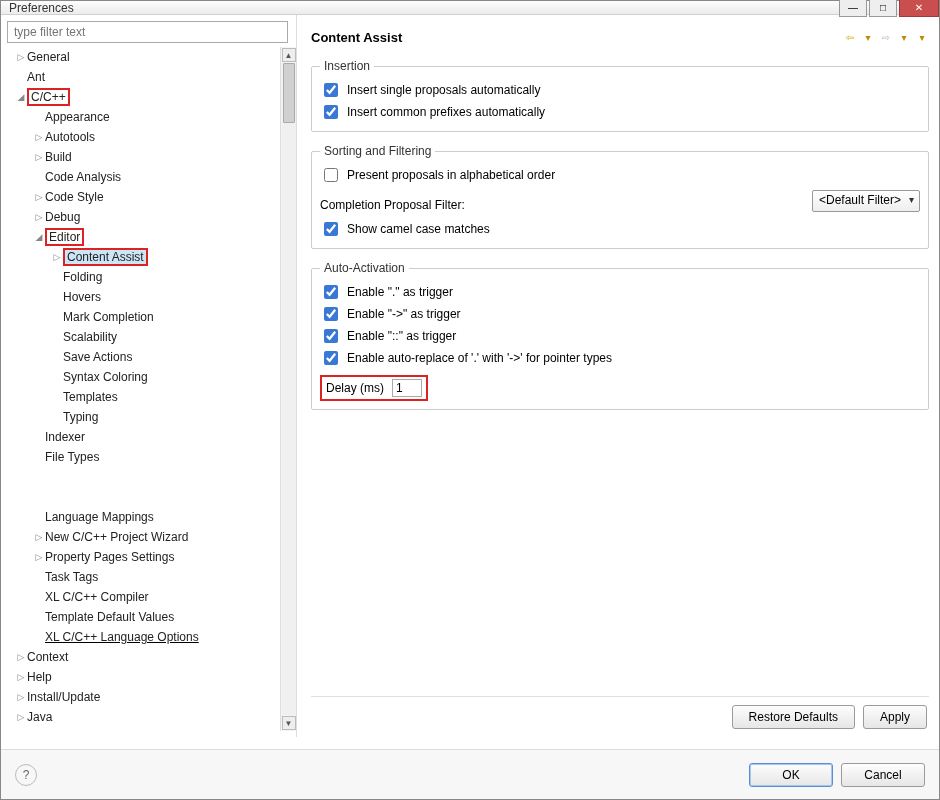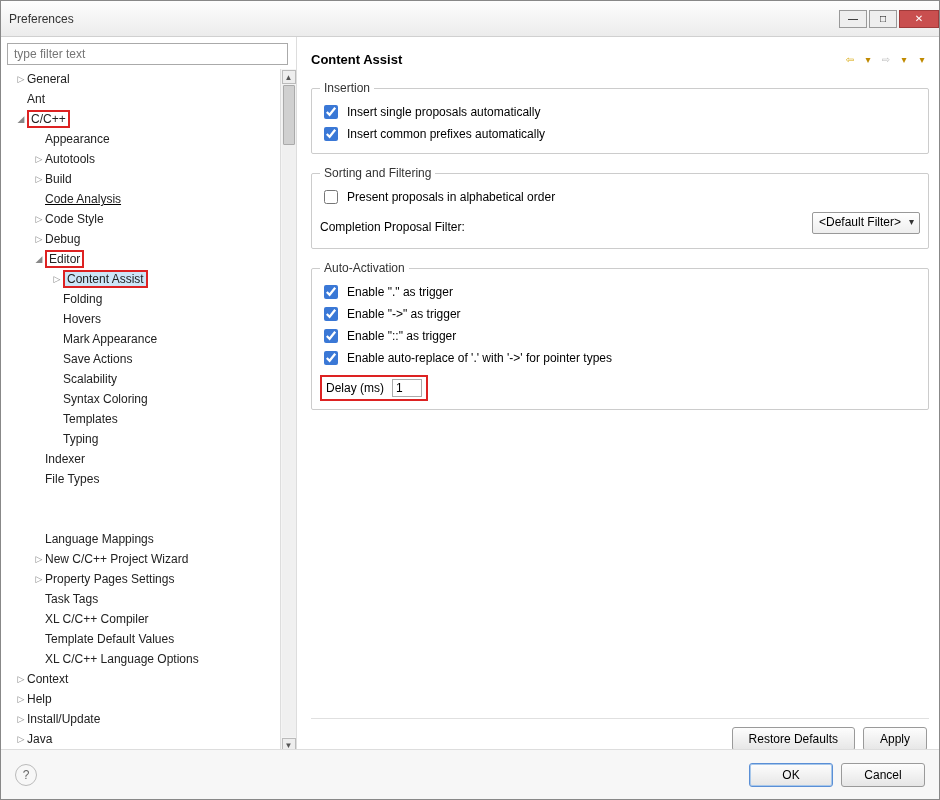--- a/index.html
+++ b/index.html
@@ -1,18 +1,18 @@
 <!DOCTYPE html>
 <html><head>
 <meta charset="utf-8">
 <style>
 * { box-sizing: border-box; font-family: "Segoe UI", Tahoma, sans-serif; font-size: 12px; }
 body { margin: 0; background: #f0f0f0; }
 .window { width: 940px; height: 800px; background: #fff; position: relative; border: 1px solid #888; }
-.titlebar { height: 36px; background: linear-gradient(#fdfdfd,#ececec); border-bottom: 1px solid #d0d0d0; display:flex; align-items:center; justify-content:space-between; padding:0 0 0 8px; }
+.titlebar { height: 14px; background: linear-gradient(#fdfdfd,#ececec); border-bottom: 1px solid #d0d0d0; display:flex; align-items:center; justify-content:space-between; padding:0 0 0 8px; }
 .titlebar .title { color:#333; }
 .win-btns { display:flex; }
 .win-btn { width:28px; height:18px; border:1px solid #999; margin-left:2px; background:#eee; display:flex; align-items:center; justify-content:center; font-size:10px; cursor:pointer; }
 .win-btn.close { background:#c94f4f; color:#fff; border-color:#a03a3a; width:40px; }
 .content { display:flex; height: calc(100% - 26px - 50px); }
 .left-pane { width: 296px; border-right:1px solid #ddd; display:flex; flex-direction:column; padding:6px 0 6px 6px; }
 .filter { margin:0 8px 4px 0; }
 .filter input { width:100%; height:22px; padding:2px 6px; border:1px solid #aaa; color:#888; }
 .tree-wrap { flex:1; overflow:hidden; position:relative; display:flex; }
 .tree { flex:1; overflow-y:auto; padding-right:2px; }
@@ -84,21 +84,21 @@
               <span class="label">Appearance</span>
             </div>
             <div class="tree-item" style="padding-left: 26px;">
               <span class="expander">▷</span>
               <span class="label">Autotools</span>
             </div>
             <div class="tree-item" style="padding-left: 26px;">
               <span class="expander">▷</span>
               <span class="label">Build</span>
             </div>
-            <div class="tree-item" style="padding-left: 26px; text-decoration: underline;">
+            <div class="tree-item" style="padding-left: 26px;">
               <span class="expander"></span>
               <span class="label">Code Analysis</span>
             </div>
             <div class="tree-item" style="padding-left: 26px;">
               <span class="expander">▷</span>
               <span class="label">Code Style</span>
             </div>
             <div class="tree-item" style="padding-left: 26px;">
               <span class="expander">▷</span>
               <span class="label">Debug</span>
@@ -114,32 +114,32 @@
             <div class="tree-item" style="padding-left: 44px;">
               <span class="expander"></span>
               <span class="label">Folding</span>
             </div>
             <div class="tree-item" style="padding-left: 44px;">
               <span class="expander"></span>
               <span class="label">Hovers</span>
             </div>
             <div class="tree-item" style="padding-left: 44px;">
               <span class="expander"></span>
-              <span class="label">Mark Appearance</span>
+              <span class="label">Mark Completion</span>
+            </div>
+            <div class="tree-item" style="padding-left: 44px;">
+              <span class="expander"></span>
+              <span class="label">Scalability</span>
             </div>
             <div class="tree-item" style="padding-left: 44px;">
               <span class="expander"></span>
               <span class="label">Save Actions</span>
             </div>
             <div class="tree-item" style="padding-left: 44px;">
               <span class="expander"></span>
-              <span class="label">Scalability</span>
-            </div>
-            <div class="tree-item" style="padding-left: 44px;">
-              <span class="expander"></span>
               <span class="label">Syntax Coloring</span>
             </div>
             <div class="tree-item" style="padding-left: 44px;">
               <span class="expander"></span>
               <span class="label">Templates</span>
             </div>
             <div class="tree-item" style="padding-left: 44px;">
               <span class="expander"></span>
               <span class="label">Typing</span>
             </div>
@@ -168,21 +168,21 @@
               <span class="label">Task Tags</span>
             </div>
             <div class="tree-item" style="padding-left: 26px;">
               <span class="expander"></span>
               <span class="label">XL C/C++ Compiler</span>
             </div>
             <div class="tree-item" style="padding-left: 26px;">
               <span class="expander"></span>
               <span class="label">Template Default Values</span>
             </div>
-            <div class="tree-item" style="padding-left: 26px;">
+            <div class="tree-item" style="padding-left: 26px; text-decoration: underline;">
               <span class="expander"></span>
               <span class="label">XL C/C++ Language Options</span>
             </div>
             <div class="tree-item" style="padding-left: 8px;">
               <span class="expander">▷</span>
               <span class="label">Context</span>
             </div>
             <div class="tree-item" style="padding-left: 8px;">
               <span class="expander">▷</span>
               <span class="label">Help</span>
@@ -243,20 +243,24 @@
         <div class="row">
           <input type="checkbox" style="">
           <span>Present proposals in alphabetical order</span>
         </div>
         <div class="proposal-row">
           <span>Completion Proposal Filter:</span>
           <div class="combo">
             <span>&lt;Default Filter&gt;</span>
           </div>
         </div>
+        <div class="row">
+          <input type="checkbox" checked="" style="">
+          <span>Show camel case matches</span>
+        </div>
       </fieldset>
 
       <fieldset>
         <legend>Auto-Activation</legend>
         <div class="row">
           <input type="checkbox" checked="" style="">
           <span>Enable "." as trigger</span>
         </div>
         <div class="row">
           <input type="checkbox" checked="" style="">

